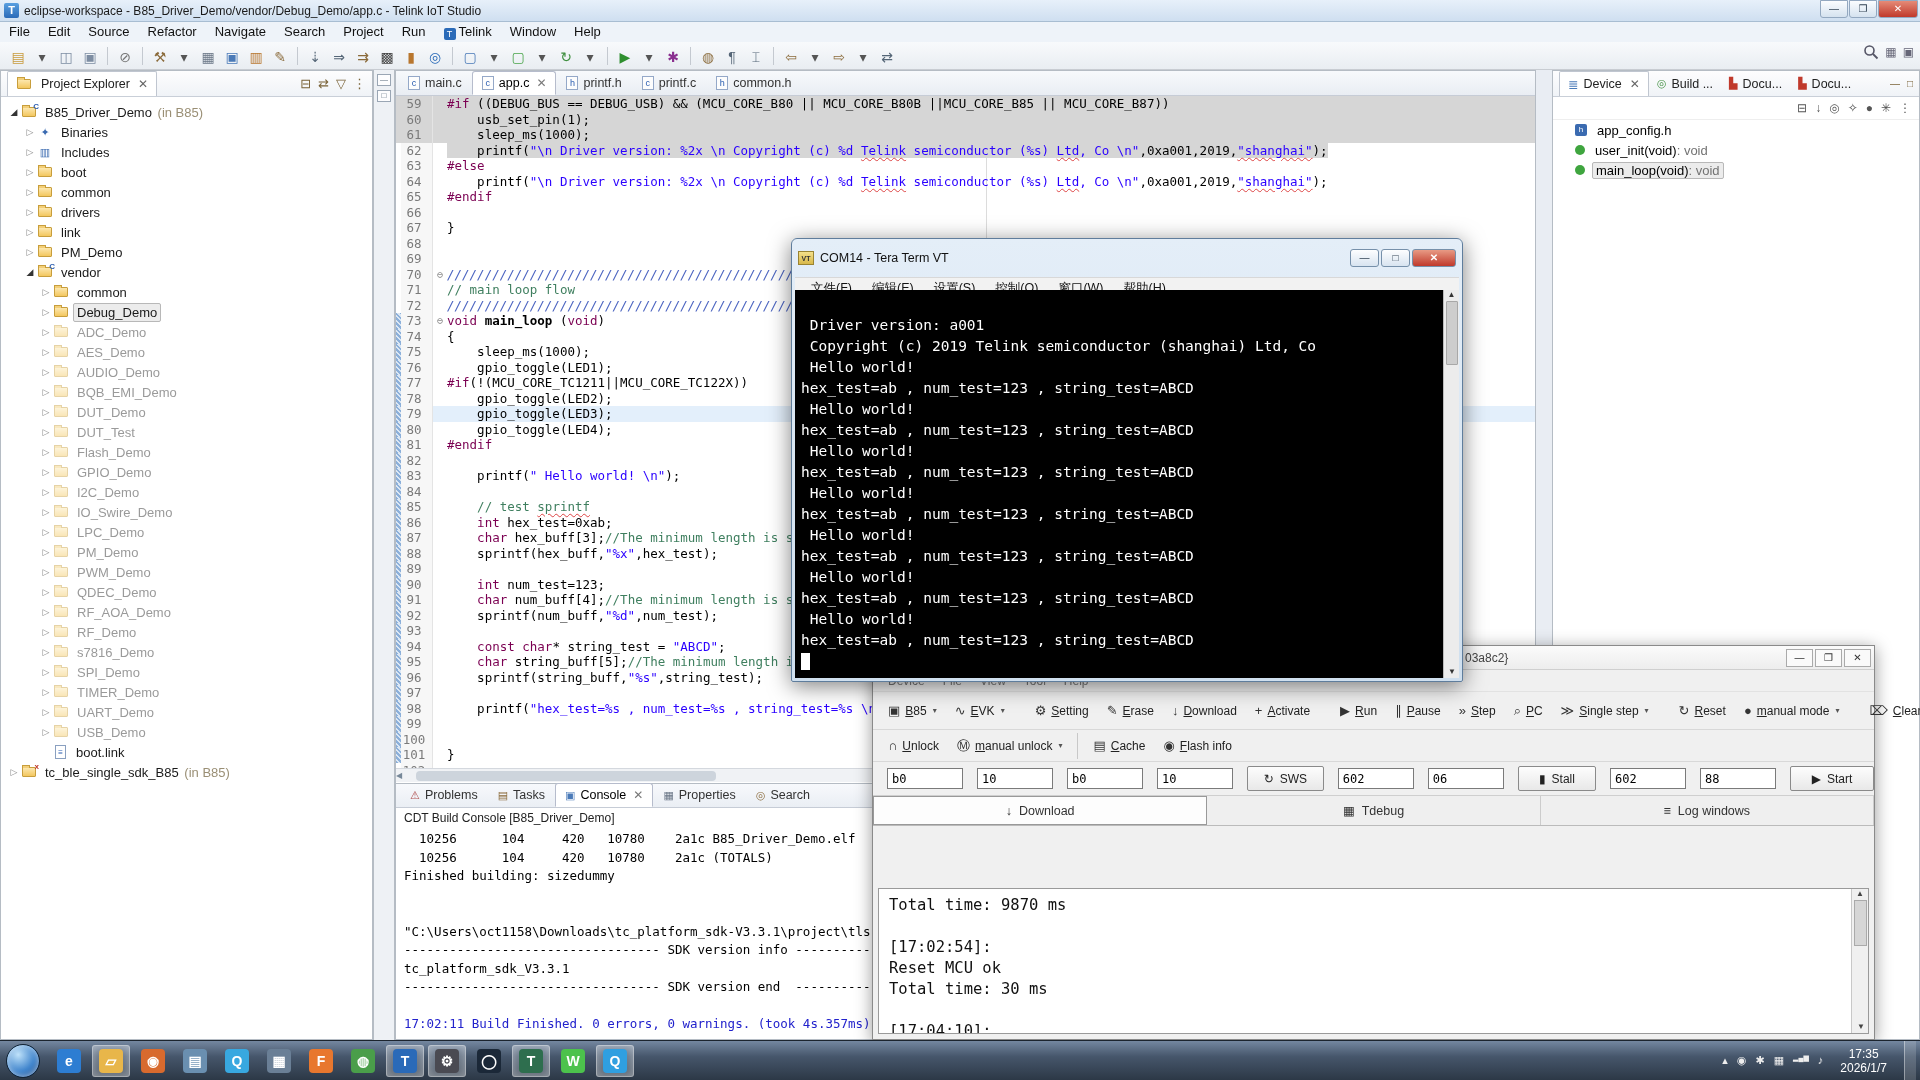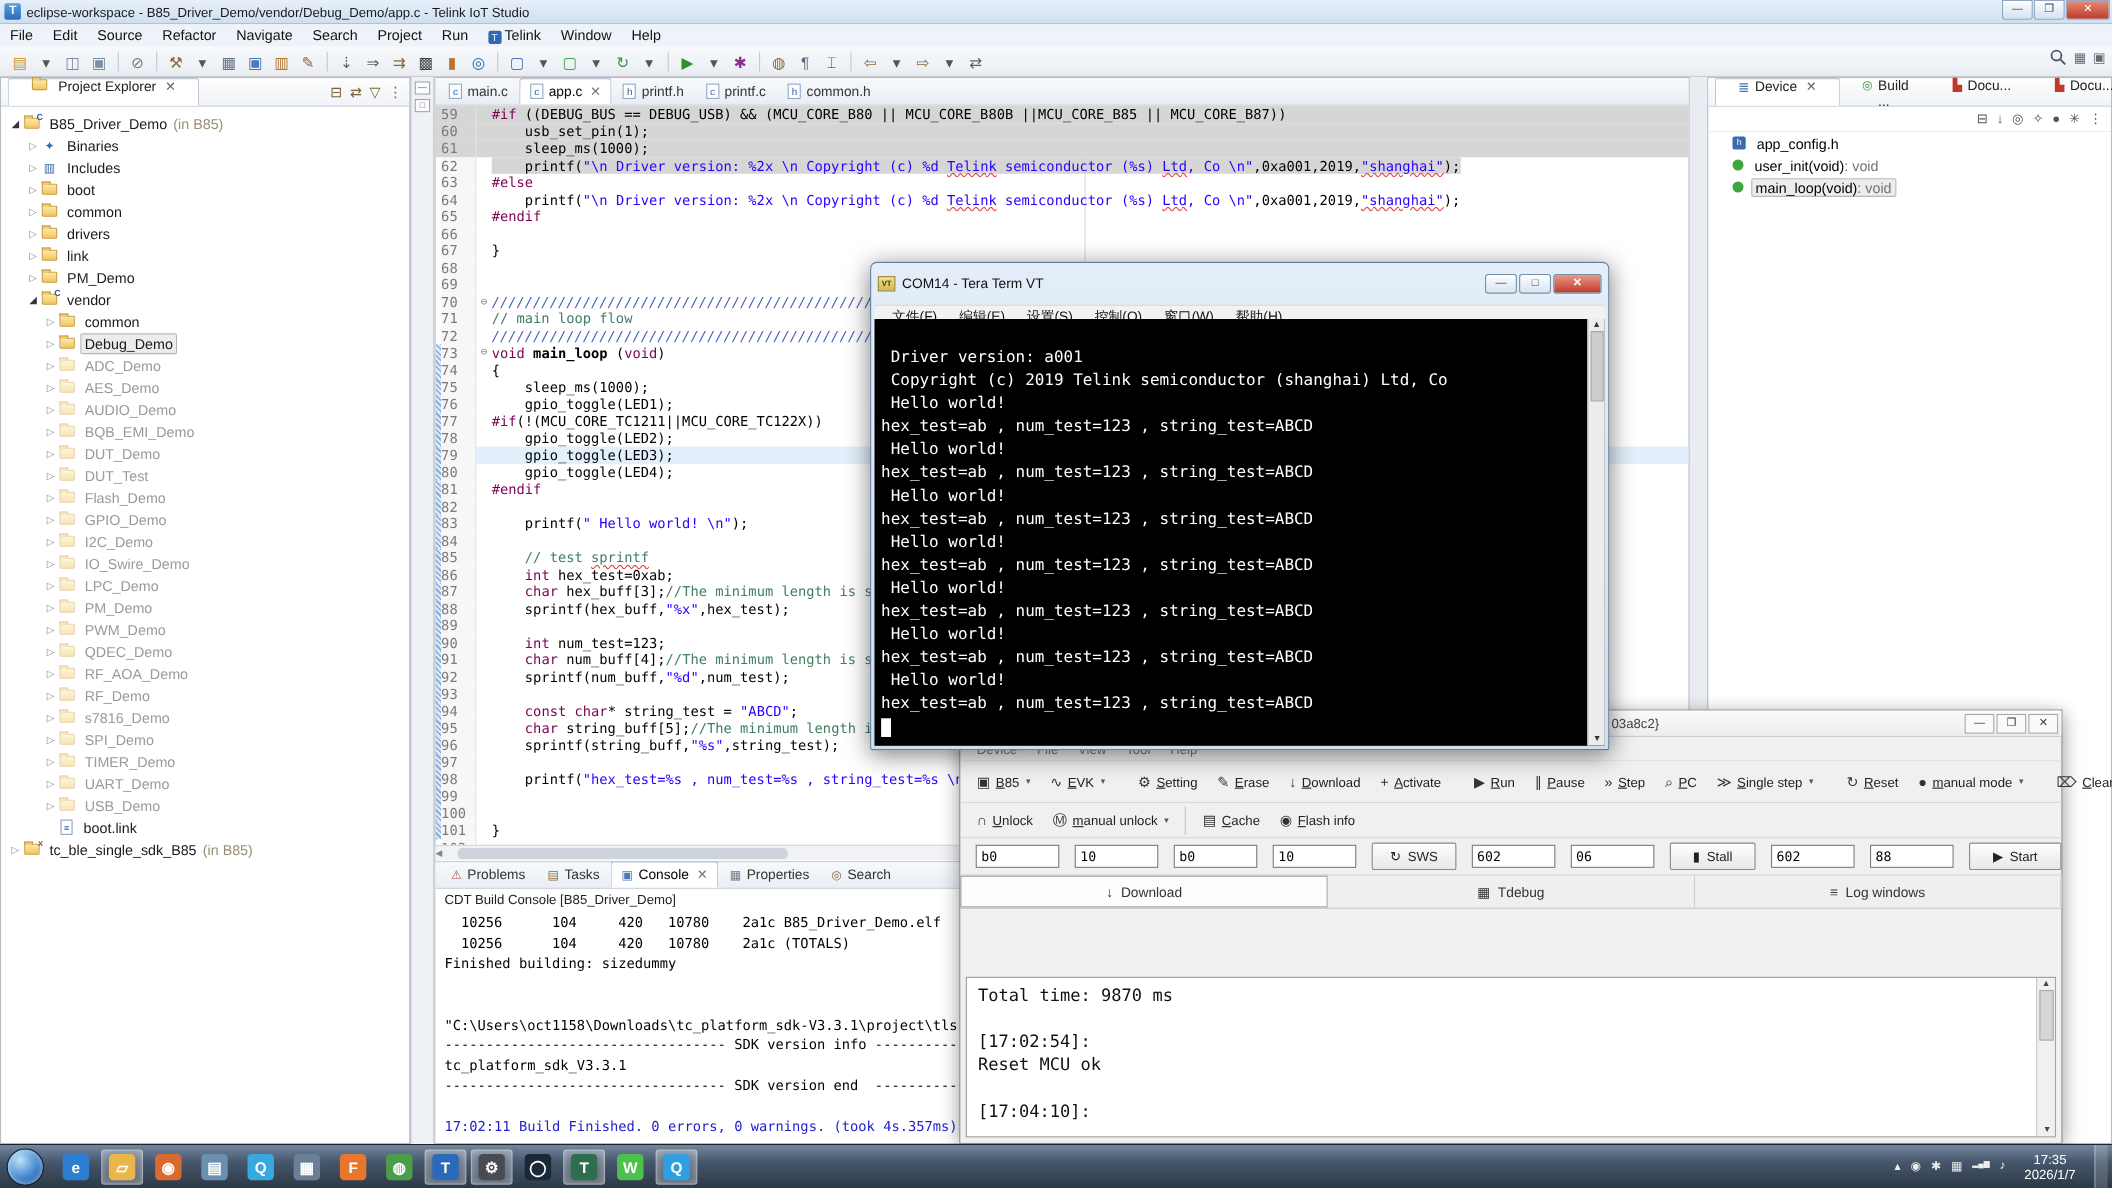--- a/index.html
+++ b/index.html
@@ -14,21 +14,21 @@
   .mi{padding:0 9px;height:20px;line-height:20px}
   .tmini{display:inline-block;width:12px;height:12px;background:#2a6ab8;color:#fff;font-size:9px;line-height:12px;text-align:center;border-radius:2px;margin-right:3px;vertical-align:-1px}
   #toolbar{position:absolute;left:0;top:42px;width:1920px;height:28px;background:linear-gradient(#f8fafc,#e9edf2);border-bottom:1px solid #c8ccd2;display:flex;align-items:center;padding-left:6px;font-size:14px}
   .tbi{width:22px;height:22px;text-align:center;line-height:22px;color:#7a6338;margin:0 1px;border:1px solid transparent;border-radius:3px}
   .tsep{width:1px;height:18px;background:#c4c9d0;margin:0 5px}
   #tb-right{position:absolute;right:6px;top:44px;display:flex;align-items:center;gap:6px}
   
   .pane{position:absolute;background:#fff;border:1px solid #b5bcc4}
   #explorer{left:0;top:70px;width:373px;height:970px}
   .phead{height:26px;background:linear-gradient(#fdfdfe,#f0f3f7);border-bottom:1px solid #c9cfd8;display:flex;align-items:center;font-size:12.5px;padding:0 6px;color:#222}
-  .ptab{display:flex;gap:5px;padding:0 20px;height:25px;background:#fff;border:1px solid #c0c6d0;border-bottom:none;border-radius:2px 2px 0 0}
+  .ptab{display:flex;align-items:center;gap:5px;padding:0 8px;height:25px;background:#fff;border:1px solid #c0c6d0;border-bottom:none;border-radius:2px 2px 0 0}
   .phicons{margin-left:auto;display:flex;gap:7px;color:#7a6338;font-size:13px}
   .phicons span{cursor:default}
   .xg{color:#666;font-size:12px;margin-left:3px}
   #tree{font-size:13px;color:#1a1a1a;padding-top:5px;overflow:hidden;height:938px}
   .trow{height:20px;display:flex;align-items:center;white-space:nowrap}
   .arr{width:14px;text-align:center;font-size:9px;color:#8a8a8a;flex:none}
   .arr.exp{color:#333}
   .fld{display:inline-block;width:14px;height:10px;background:linear-gradient(#fce7ae,#f3c75f);border:1px solid #c89e3c;border-radius:1px;position:relative;margin:0 5px 0 1px;flex:none}
   .fld::before{content:"";position:absolute;top:-3px;left:-1px;width:6px;height:2px;background:#f3cf78;border:1px solid #c89e3c;border-bottom:none}
   .fld.gray{opacity:.45}
@@ -50,21 +50,21 @@
   .etab .cf{width:12px;height:14px;background:#fdfdfd;border:1px solid #94a8c8;font-size:9px;line-height:13px;text-align:center;color:#2a5db0}
   .etab .x{color:#777;margin-left:2px;font-size:12px}
   #edmini{position:absolute;right:4px;top:74px;display:flex;gap:5px;color:#567;font-size:10px}
   #code{position:relative;height:672px;overflow:hidden;font-family:"DejaVu Sans Mono",monospace;font-size:12.5px;line-height:15.5px}
   #pmargin{position:absolute;left:590px;top:0;width:1px;height:100%;background:#dcdcdc}
   .cl{display:flex;height:15.5px;position:relative;white-space:pre}
   .cl.self{background:#d6d6d6}
   .cl.cur{background:#e3effb}
   .hat{width:5px;flex:none}
   .hat.on{background:repeating-linear-gradient(45deg,#8cb0da 0 1.5px,#dbe7f4 1.5px 3.5px)}
-  .ln{width:32px;flex:none;text-align:left;padding-right:5px;color:#7a7a7a;background:#f7f7f7;border-right:1px solid #e4e4e4}
+  .ln{width:32px;flex:none;text-align:center;padding-right:5px;color:#7a7a7a;background:#f7f7f7;border-right:1px solid #e4e4e4}
   .cl.self .ln{background:#d6d6d6}
   .fo{width:14px;flex:none;color:#888;font-size:10px;text-align:center}
   .ct{flex:none}
   .ct.selt{background:#d6d6d6}
   .p,.k{color:#7b0052;font-weight:normal}
   .c{color:#3f7f5f}
   .d{color:#4a63c0;font-style:italic}
   .s{color:#2a00ff}
   .b{font-weight:bold}
   .t{color:#000}
@@ -715,21 +715,21 @@
       <div class="bdtab">
         <span>▦</span>
         <span>Tdebug</span>
       </div>
       <div class="bdtab">
         <span>≡</span>
         <span>Log windows</span>
       </div>
     </div>
   <div id="bdt-log">
-    <div id="bdt-logtext"><div>Total time: 9870 ms</div><div> </div><div>[17:02:54]:</div><div>Reset MCU ok</div><div> </div><div>[17:04:10]:</div></div>
+    <div id="bdt-logtext"><div>Total time: 9870 ms</div><div> </div><div>[17:02:54]:</div><div>Reset MCU ok</div><div>Total time: 30 ms</div><div> </div><div>[17:04:10]:</div></div>
     <div id="bdt-scroll">▲<div class="thumb"></div><div style="position:absolute;bottom:2px;left:5px">▼</div></div>
   </div>
 </div>
 
 <div id="teraterm">
   <div id="tt-title">
     <span class="vtico">VT</span>
     <span>COM14 - Tera Term VT</span>
     <div id="tt-btns">
       <span class="ttb">—</span>

